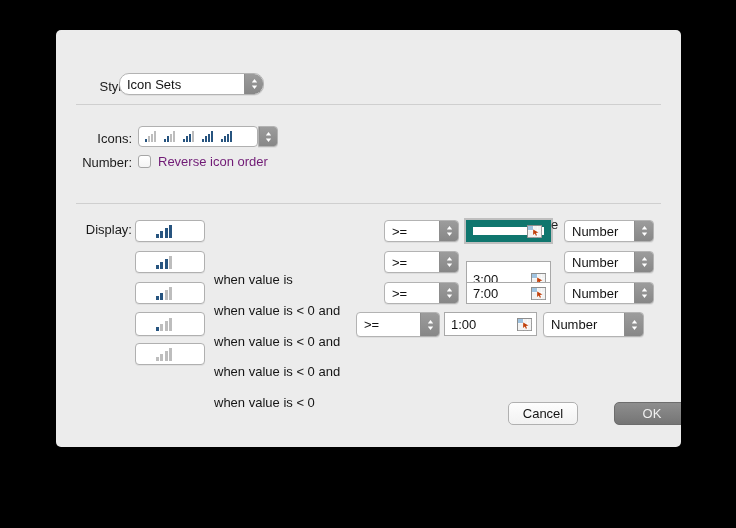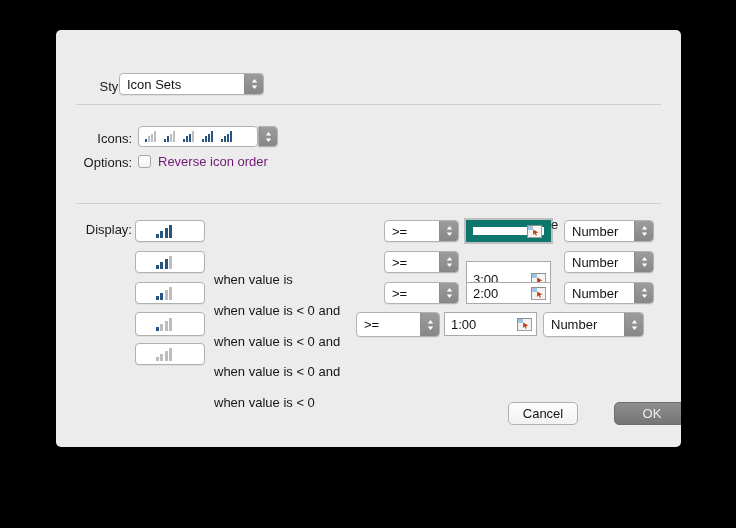--- a/index.html
+++ b/index.html
@@ -172,21 +172,21 @@
 <div id="root">
   <div class="dialog">
 
 
     <div class="body">
 
       <div class="sep" id="sep1"></div>
       <div class="sep" id="sep2"></div>
 
       <div class="lbl" style="left:20px; top:49px; width:56px;">Style:</div>
-      <div class="popup" style="left:63px; top:43px; width:145px; height:22px;">
+      <div class="popup" style="left:63px; top:43px; width:145px; height:22px;border-radius:10px;">
         <span class="pval">Icon Sets</span>
         <span class="parrows">
           <svg width="9" height="14" viewBox="0 0 9 14" aria-hidden="true">
             <path d="M4.5 2 L7.2 5.4 L1.8 5.4 Z" fill="#ffffff"></path>
             <path d="M4.5 12 L7.2 8.6 L1.8 8.6 Z" fill="#ffffff"></path>
           </svg>
         </span>
       </div>
 
       <div class="lbl" style="left:20px; top:101px; width:56px;">Icons:</div>
@@ -226,21 +226,21 @@
       </div>
       <div class="popup" style="left:202px; top:96px; width:20px; height:21px; border-radius:0 4px 4px 0;">
         <span class="parrows" style="width:100%;">
           <svg width="9" height="14" viewBox="0 0 9 14" aria-hidden="true">
             <path d="M4.5 2 L7.2 5.4 L1.8 5.4 Z" fill="#ffffff"></path>
             <path d="M4.5 12 L7.2 8.6 L1.8 8.6 Z" fill="#ffffff"></path>
           </svg>
         </span>
       </div>
 
-      <div class="lbl" style="left:20px; top:125px; width:56px;">Options:</div>
+      <div class="lbl" style="left:20px; top:125px; width:56px;">Number:</div>
       <div class="cbrow" style="left:82px; top:124px;">
         <span class="cbox"></span>
         <span class="cblabel">Reverse icon order</span>
       </div>
 
       <div class="lbl" style="left:20px; top:192px; width:56px;">Display:</div>
       <div class="colhdr" style="left:470px; top:187px;">Value</div>
       <div class="colhdr" style="left:541px; top:187px;">Type</div>
 
       <div id="display-rows">
@@ -357,21 +357,21 @@
           <div class="popup" style="left: 328px; top: 252px; width: 75px; height: 22px;">
             <span class="pval">&gt;=</span>
             <span class="parrows">
               <svg width="9" height="14" viewBox="0 0 9 14">
                 <path d="M4.5 2 L7.2 5.4 L1.8 5.4 Z" fill="#ffffff"></path>
                 <path d="M4.5 12 L7.2 8.6 L1.8 8.6 Z" fill="#ffffff"></path>
               </svg>
             </span>
           </div>
           <div class="field" style="left: 410px; top: 252px; width: 85px; height: 22px;">
-            <span class="fv">2:00</span>
+            <span class="fv">7:00</span>
             <svg class="pickicon" viewBox="0 0 15 13">
               <rect x="0.5" y="0.5" width="14" height="12" fill="#ffffff" stroke="#8e8e8e"></rect>
               <rect x="1" y="1" width="5" height="4" fill="#9fc3e0"></rect>
               <rect x="6.5" y="1" width="3.6" height="4" fill="#f2f2f2"></rect>
               <rect x="10.6" y="1" width="3.6" height="4" fill="#f2f2f2"></rect>
               <rect x="1" y="5.5" width="5" height="3.3" fill="#f2f2f2"></rect>
               <rect x="6.5" y="5.5" width="3.6" height="3.3" fill="#f2f2f2"></rect>
               <rect x="10.6" y="5.5" width="3.6" height="3.3" fill="#f2f2f2"></rect>
               <rect x="1" y="9.2" width="5" height="3" fill="#f2f2f2"></rect>
               <rect x="6.5" y="9.2" width="3.6" height="3" fill="#f2f2f2"></rect>

